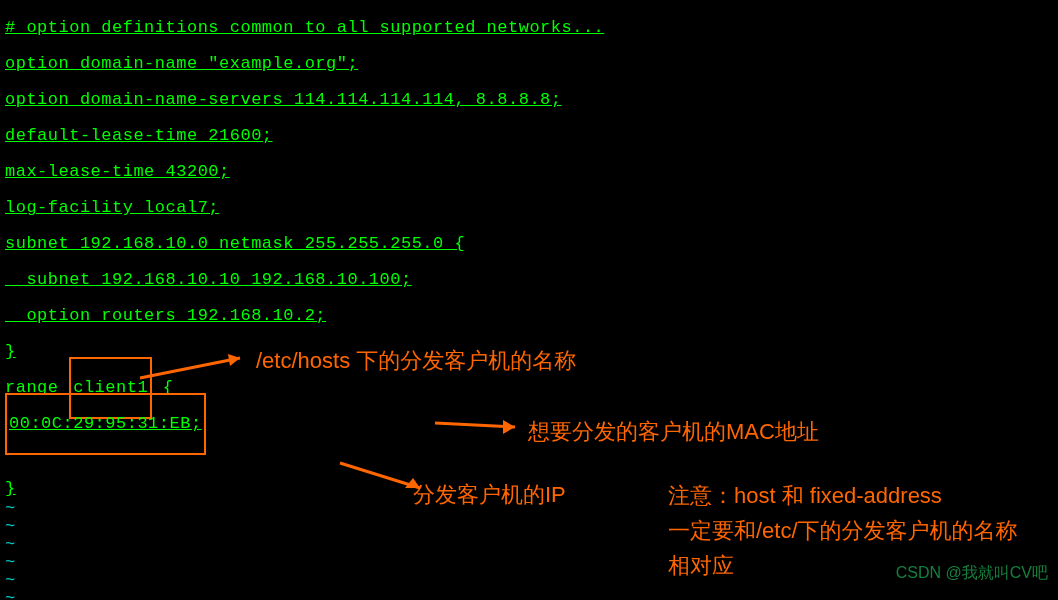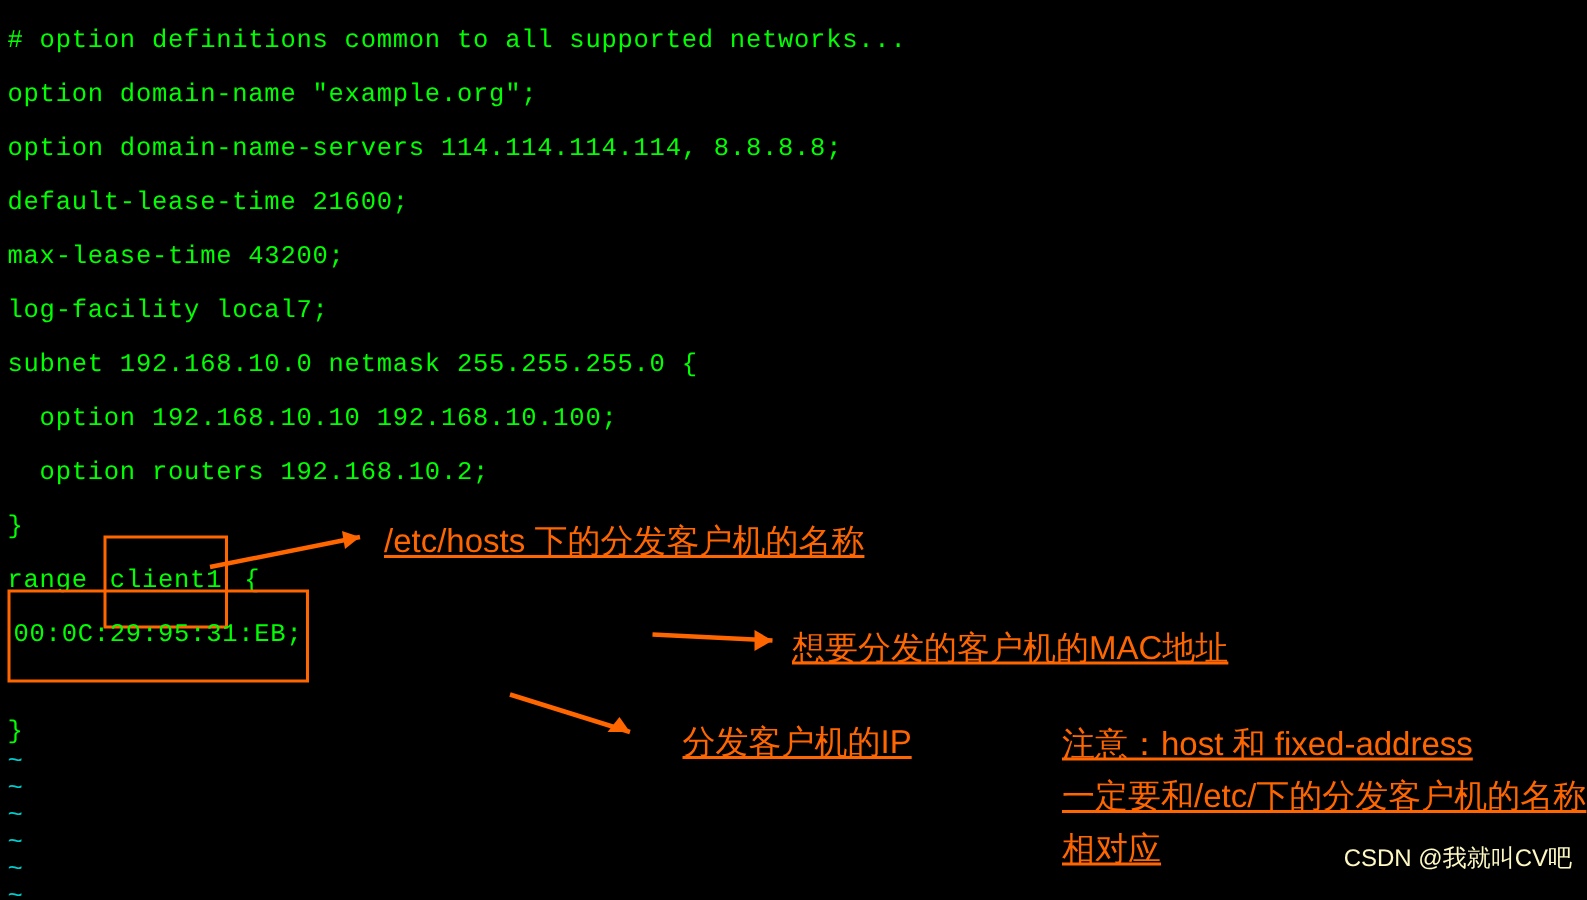--- a/index.html
+++ b/index.html
@@ -17,44 +17,44 @@
       position: relative;
       line-height: 1.5;
       padding: 10px 5px;
       letter-spacing: 0.5px;
     }
     .line {
       white-space: pre;
       height: 36px;
       display: flex;
       align-items: center;
+      text-decoration: underline;
     }
     .tilde {
       color: #00cccc;
       height: 18px;
       line-height: 18px;
     }
     .boxed {
       border: 2px solid #ff6600;
       padding: 16px 2px;
       display: inline-block;
     }
     .annotation {
       position: absolute;
       color: #ff6600;
       font-family: "PingFang SC", "Microsoft YaHei", sans-serif;
       font-size: 22px;
       letter-spacing: 0;
-      text-decoration: underline;
     }
     .watermark {
       position: absolute;
       right: 10px;
       bottom: 15px;
-      color: #fef9c3;
+      color: #15803d;
       font-family: Arial, sans-serif;
       font-size: 16px;
       letter-spacing: 0;
     }
     svg.arrow {
       position: absolute;
       overflow: visible;
     }
     svg.arrow line, svg.arrow polyline {
       stroke: #ff6600;
@@ -68,21 +68,21 @@
 </head>
 <body>
 
 <div class="line"># option definitions common to all supported networks...</div>
 <div class="line">option domain-name "example.org";</div>
 <div class="line">option domain-name-servers 114.114.114.114, 8.8.8.8;</div>
 <div class="line">default-lease-time 21600;</div>
 <div class="line">max-lease-time 43200;</div>
 <div class="line">log-facility local7;</div>
 <div class="line">subnet 192.168.10.0 netmask 255.255.255.0 {</div>
-<div class="line">  option 192.168.10.10 192.168.10.100;</div>
+<div class="line">  subnet 192.168.10.10 192.168.10.100;</div>
 <div class="line">  option routers 192.168.10.2;</div>
 <div class="line">}</div>
 <div class="line">
   <span>range </span><span class="boxed">client1</span><span> {</span>
 </div>
 <div class="line">
   <span class="boxed">00:0C:29:95:31:EB;</span>
 </div>
 <div class="line">
   
@@ -90,22 +90,22 @@
 <div class="line" style="height:22px;">}</div>
 <div class="tilde">~</div>
 <div class="tilde">~</div>
 <div class="tilde">~</div>
 <div class="tilde">~</div>
 <div class="tilde">~</div>
 <div class="tilde">~</div>
 
 <div class="annotation" style="left:256px; top:344px;">/etc/hosts 下的分发客户机的名称</div>
 <div class="annotation" style="left:528px; top:415px;">想要分发的客户机的MAC地址</div>
-<div class="annotation" style="left:455px; top:478px;">分发客户机的IP</div>
-<div class="annotation" style="left:668px; top:478px; line-height:1.6;margin-left:40px;">
+<div class="annotation" style="left:413px; top:478px;">分发客户机的IP</div>
+<div class="annotation" style="left:668px; top:478px; line-height:1.6;">
   <div>注意：host 和 fixed-address</div>
   <div>一定要和/etc/下的分发客户机的名称</div>
   <div>相对应</div>
 </div>
 
 <svg class="arrow" style="left:130px; top:350px; width:130px; height:30px;">
   <line x1="10" y1="28" x2="110" y2="8"></line>
   <polygon points="110,8 98,4 100,16"></polygon>
 </svg>
 

